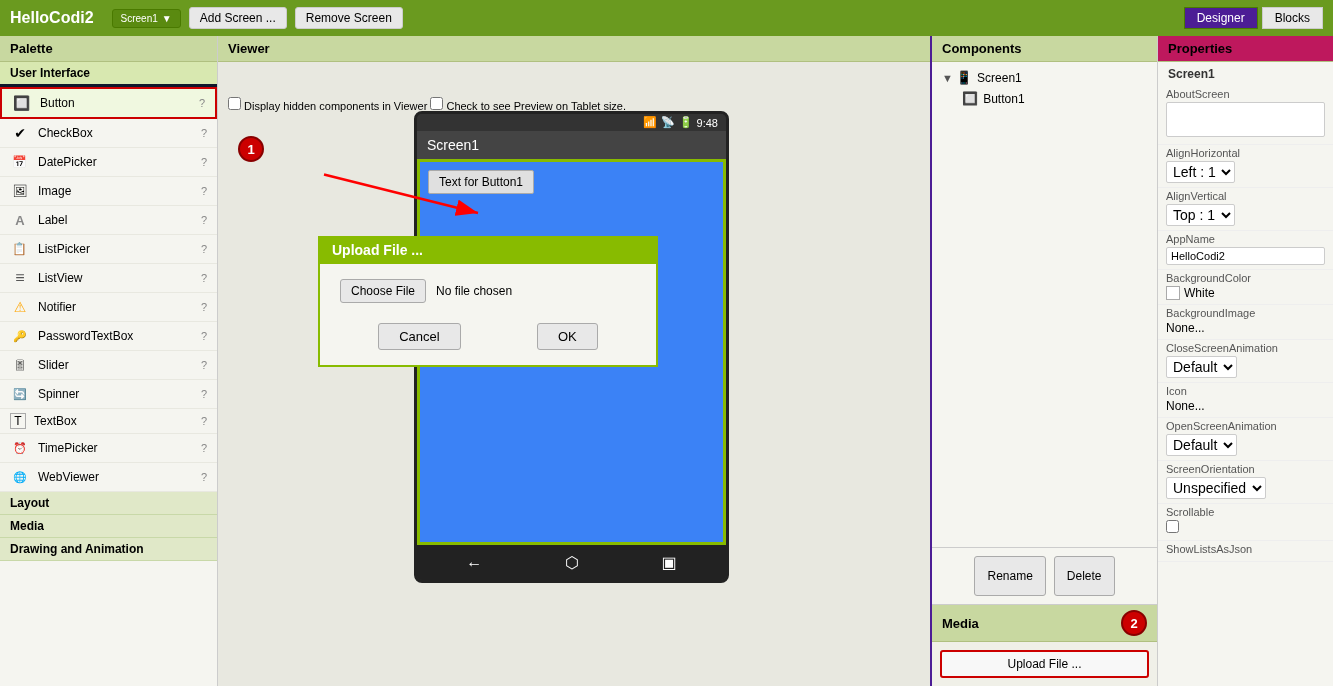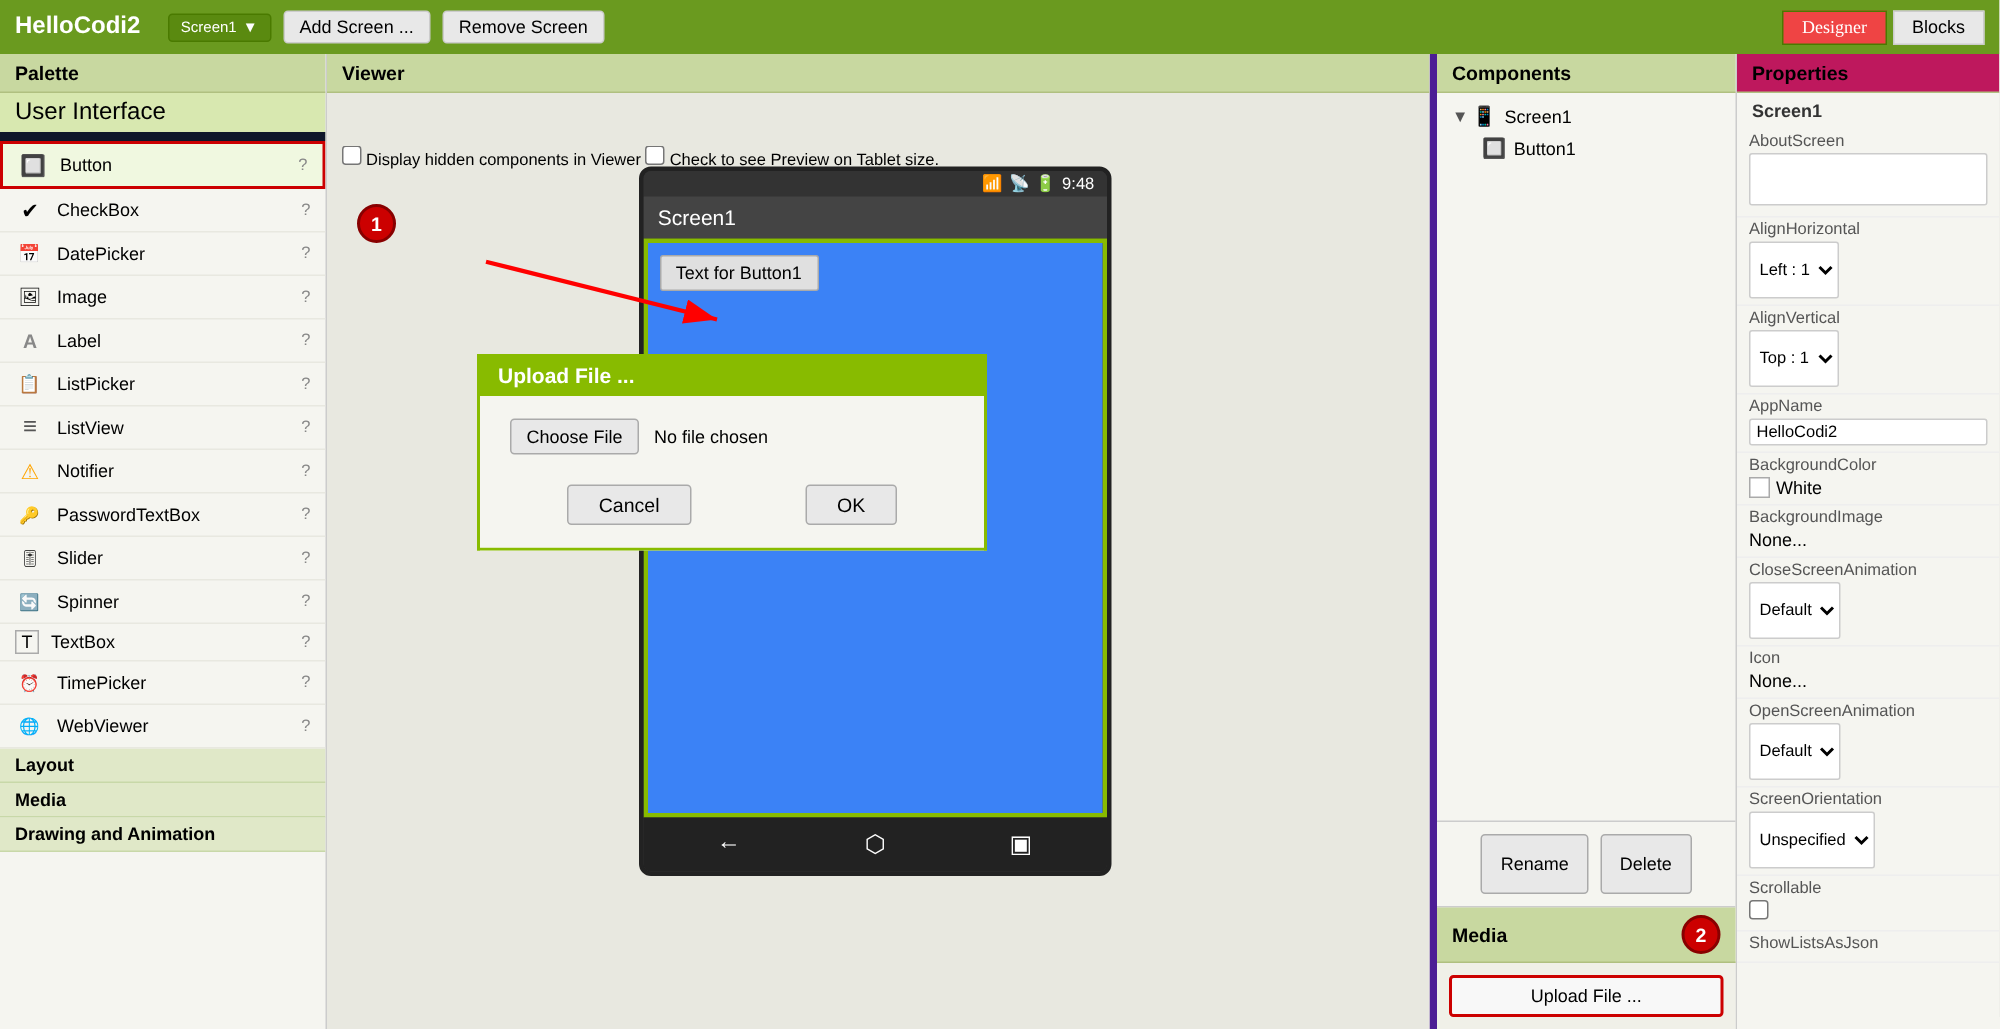--- a/index.html
+++ b/index.html
@@ -47,24 +47,23 @@
       gap: 4px;
     }
     .mode-btn {
       background: #e8e8e8;
       border: 1px solid #ccc;
       padding: 3px 12px;
       font-size: 12px;
       cursor: pointer;
     }
     .mode-btn.active {
-      background: #ef4444;
+      background: #4c1d95;
       color: white;
       border-color: #4a7a00;
-      font-family: Liberation Serif, serif;
     }
 
     
     #main {
       display: flex;
       height: calc(686px - 36px);
     }
 
     
     #palette {
@@ -77,23 +76,23 @@
     .panel-header {
       background: #c8d8a0;
       padding: 5px 10px;
       font-weight: bold;
       font-size: 13px;
       border-bottom: 1px solid #b0c080;
     }
     .palette-section-header {
       background: #d8e8b0;
       padding: 4px 10px;
-      font-weight: normal;
-      font-size: 16px;
-      border-bottom: 6px solid #0f172a;
+      font-weight: bold;
+      font-size: 12px;
+      border-bottom: 3px solid #0f172a;
     }
     .palette-item {
       display: flex;
       align-items: center;
       padding: 4px 10px;
       border-bottom: 1px solid #e8e8e0;
       cursor: pointer;
       position: relative;
     }
     .palette-item.selected {
@@ -270,23 +269,23 @@
       left: 20px;
     }
     .step3 {
       position: absolute;
       top: 255px;
       left: 390px;
     }
 
     
     #components {
-      width: 205px;
+      width: 228px;
       background: #f5f5f0;
-      border-left: 5px solid #4c1d95;
+      border-left: 2px solid #4c1d95;
       border-right: 1px solid #ccc;
       display: flex;
       flex-direction: column;
       flex-shrink: 0;
     }
     .comp-panel-header {
       background: #c8d8a0;
       padding: 5px 10px;
       font-weight: bold;
       font-size: 13px;
@@ -403,24 +402,24 @@
       width: 100%;
       font-size: 11px;
       border: 1px solid #ccc;
       padding: 2px 4px;
       background: white;
       border-radius: 2px;
       height: 35px;
       resize: none;
     }
     .prop-select {
-      font-size: 11px;
+      font-size: 14px;
       border: 1px solid #ccc;
       background: white;
-      padding: 11px 2px;
+      padding: 1px 2px;
       border-radius: 2px;
     }
     .prop-color-row {
       display: flex;
       align-items: center;
       gap: 4px;
     }
     .color-swatch {
       width: 14px;
       height: 14px;

